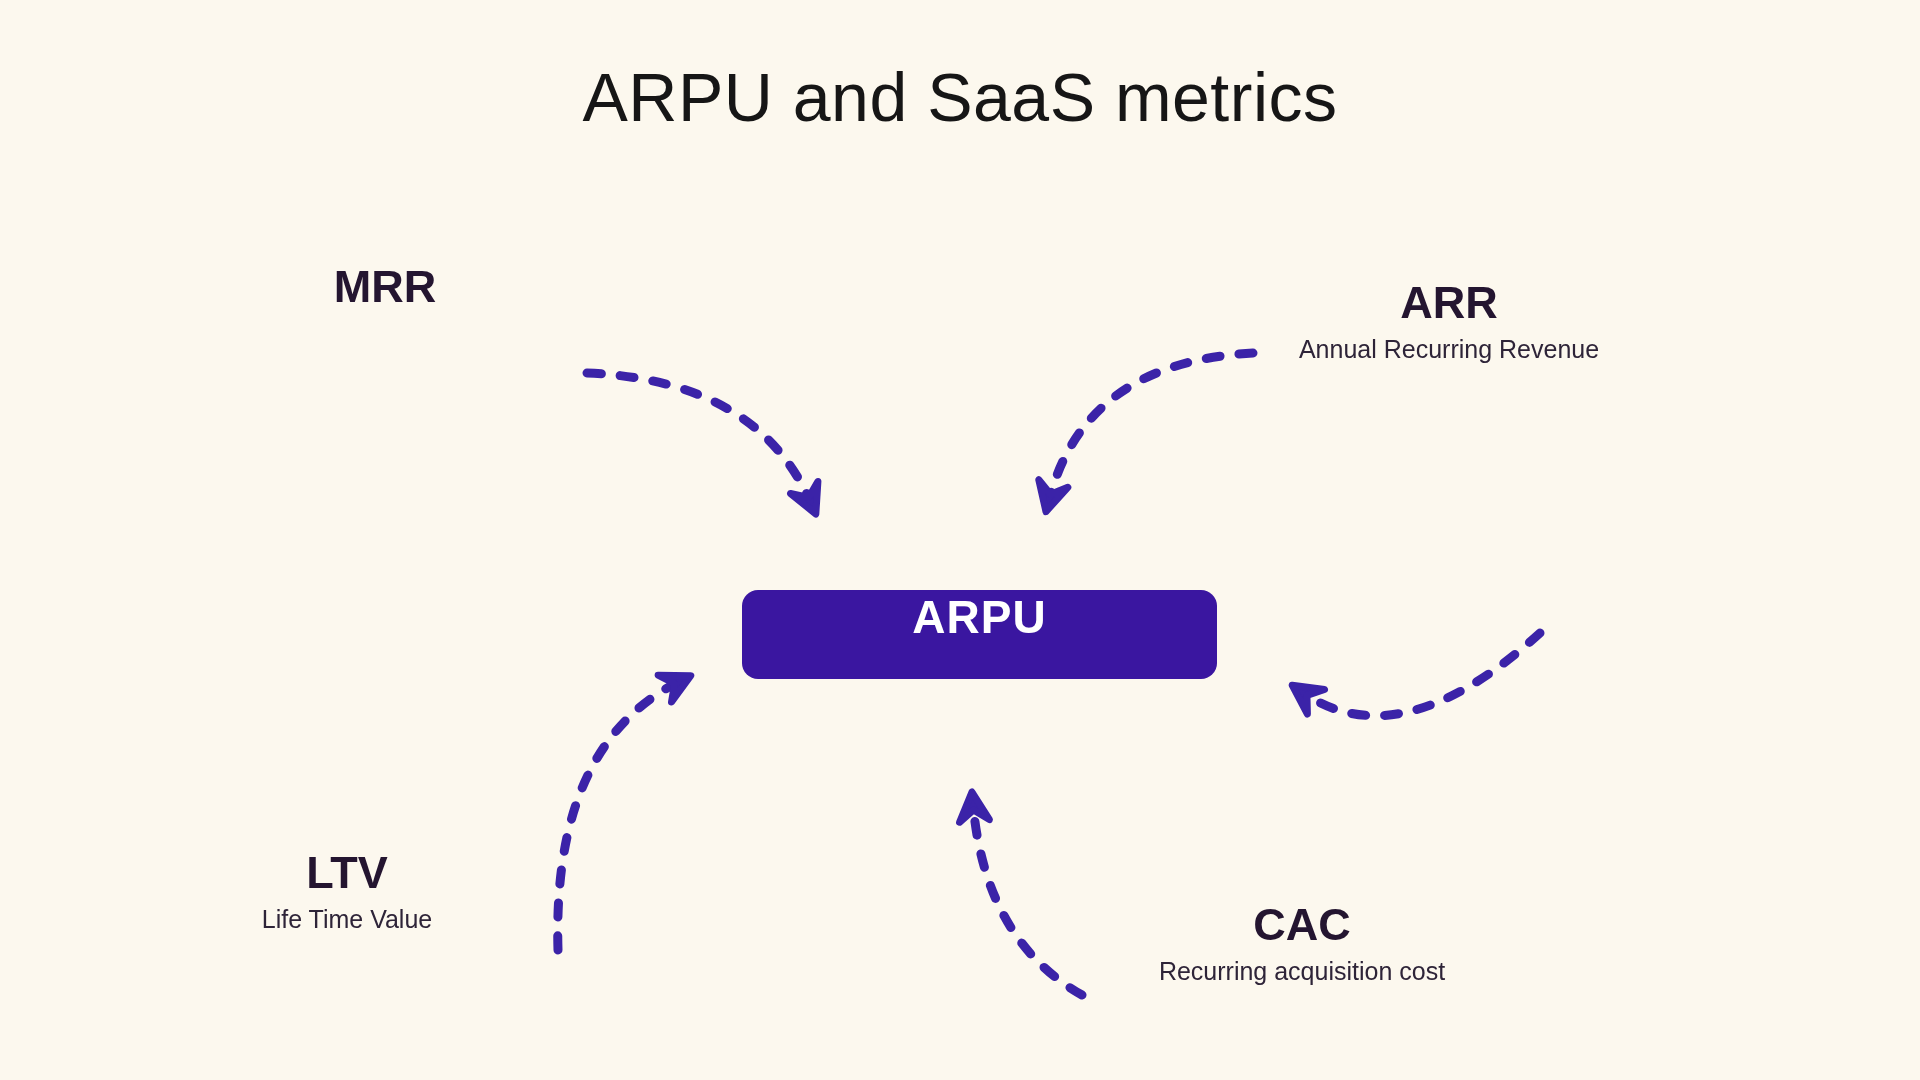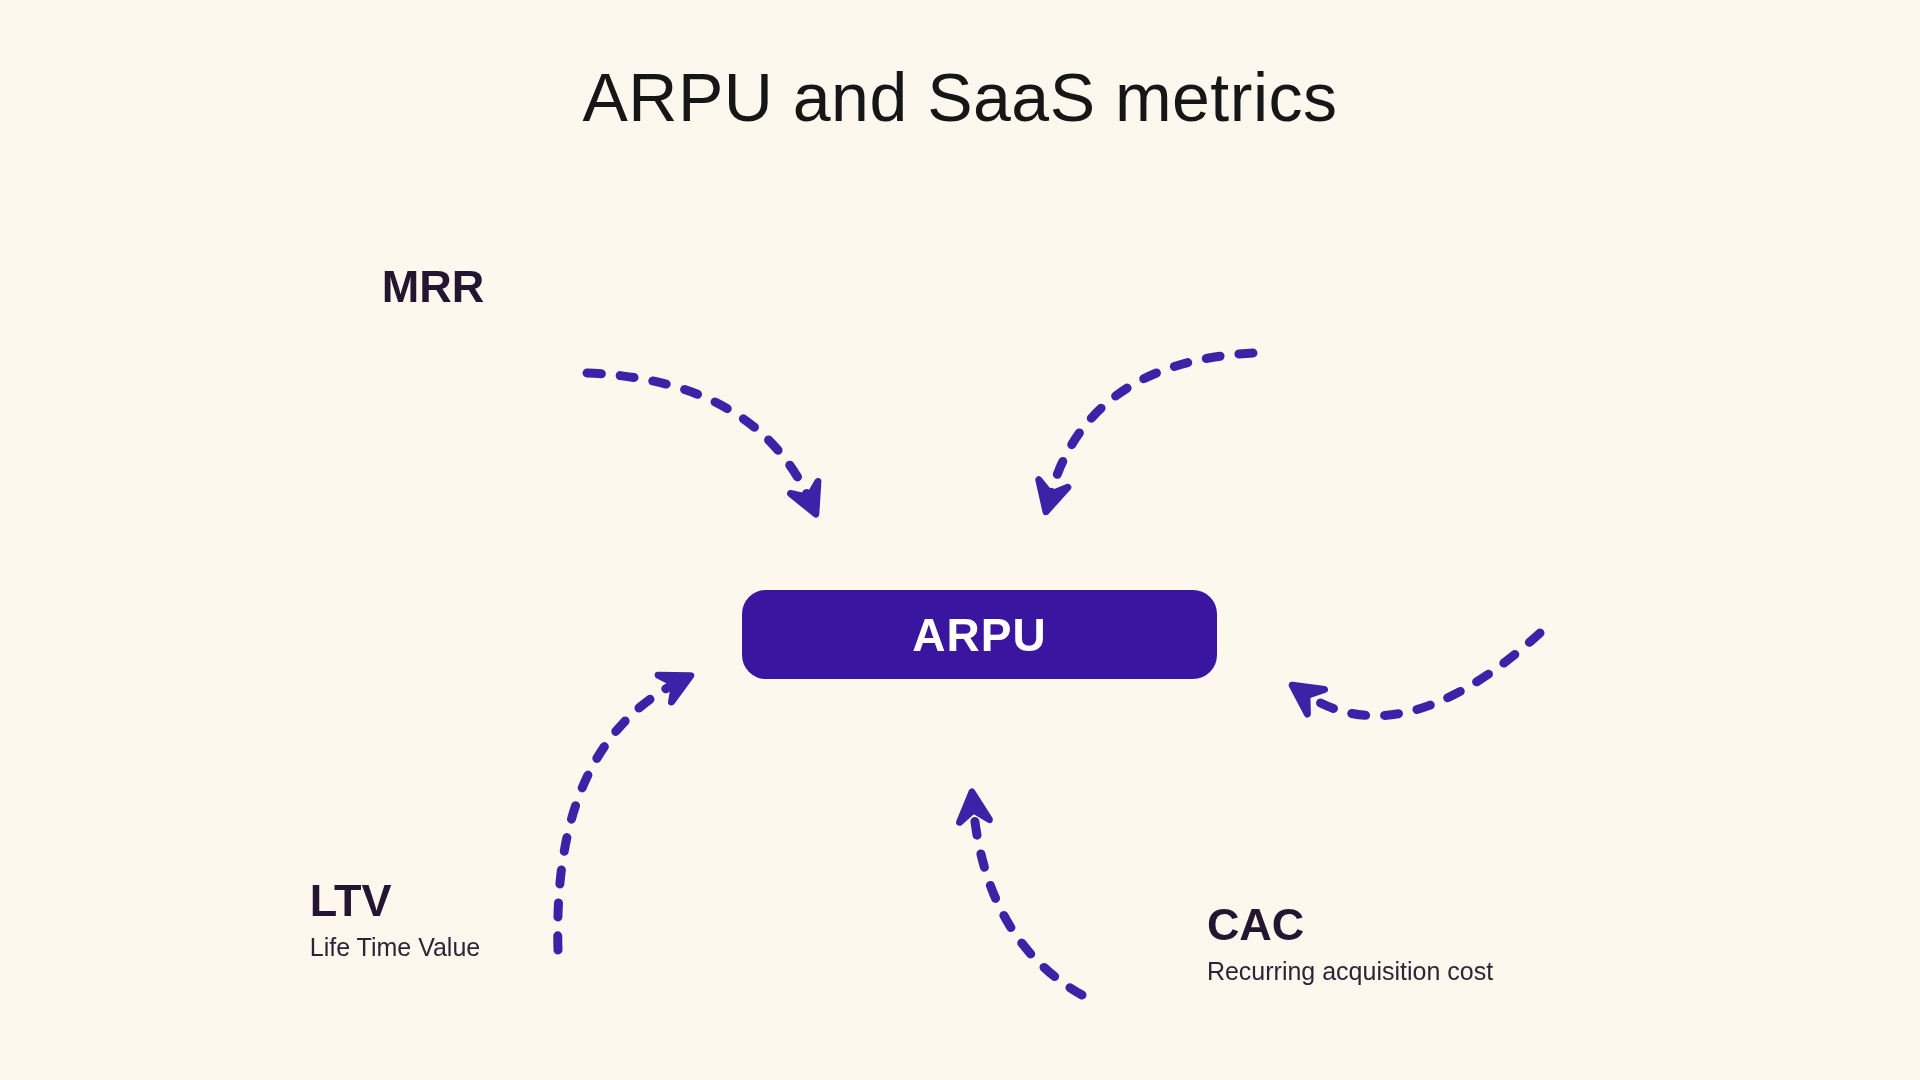--- a/index.html
+++ b/index.html
@@ -26,49 +26,48 @@
     text-align:center;
     font-size:68px;
     font-weight:500;
     letter-spacing:0.5px;
     color:var(--title-text);
   }
 
   .metric{
     position:absolute;
     transform:translateX(-50%);
-    text-align:left;
+    text-align:center;
     white-space:nowrap;
-    margin-left:48px;
   }
   .metric-abbr{
     font-size:45px;
     font-weight:700;
     line-height:1.1;
     color:var(--metric-heading);
   }
   .metric-full{
     margin-top:7px;
     font-size:25px;
     font-weight:400;
     color:var(--metric-subtitle);
   }
   .metric-mrr  {left:385px;  top:262px;}
   .metric-arr  {left:1449px; top:278px;}
   .metric-churn{left:1676px; top:538px;}
-  .metric-ltv  {left:347px;  top:876px;}
+  .metric-ltv  {left:347px;  top:848px;}
   .metric-cac  {left:1302px; top:900px;}
 
   .arpu-pill{
     position:absolute;
     left:742px;top:590px;
     width:475px;height:89px;
     background:var(--accent-purple);
-    border-radius:24px;
-    display:flex;align-items:center;justify-content:center;
+    border-radius:16px;
+    display:flex;align-items:flex-start;justify-content:center;
   }
   .arpu-pill-label{
     color:var(--center-label-text);
     font-size:46px;
     font-weight:700;
     letter-spacing:1px;
   }
 
   .arrows-layer{
     position:absolute;
@@ -106,20 +105,24 @@
     <path class="arrow-path" d="M 1253 353 Q 1085 362 1049 500" marker-end="url(#arrowhead)"></path>
     <path class="arrow-path" d="M 1540 633 Q 1400 760 1302 692" marker-end="url(#arrowhead)"></path>
     <path class="arrow-path" d="M 558 950 Q 552 745 680 681" marker-end="url(#arrowhead)"></path>
     <path class="arrow-path" d="M 1082 995 Q 985 940 973 804" marker-end="url(#arrowhead)"></path>
   </svg>
 
   <div class="metric metric-mrr">
     <div class="metric-abbr">MRR</div>
   </div>
 
+  <div class="metric metric-arr">
+    <div class="metric-abbr">ARR</div>
+    <div class="metric-full">Annual Recurring Revenue</div>
+  </div>
 
 
   <div class="metric metric-ltv">
     <div class="metric-abbr">LTV</div>
     <div class="metric-full">Life Time Value</div>
   </div>
 
   <div class="metric metric-cac">
     <div class="metric-abbr">CAC</div>
     <div class="metric-full">Recurring acquisition cost</div>

